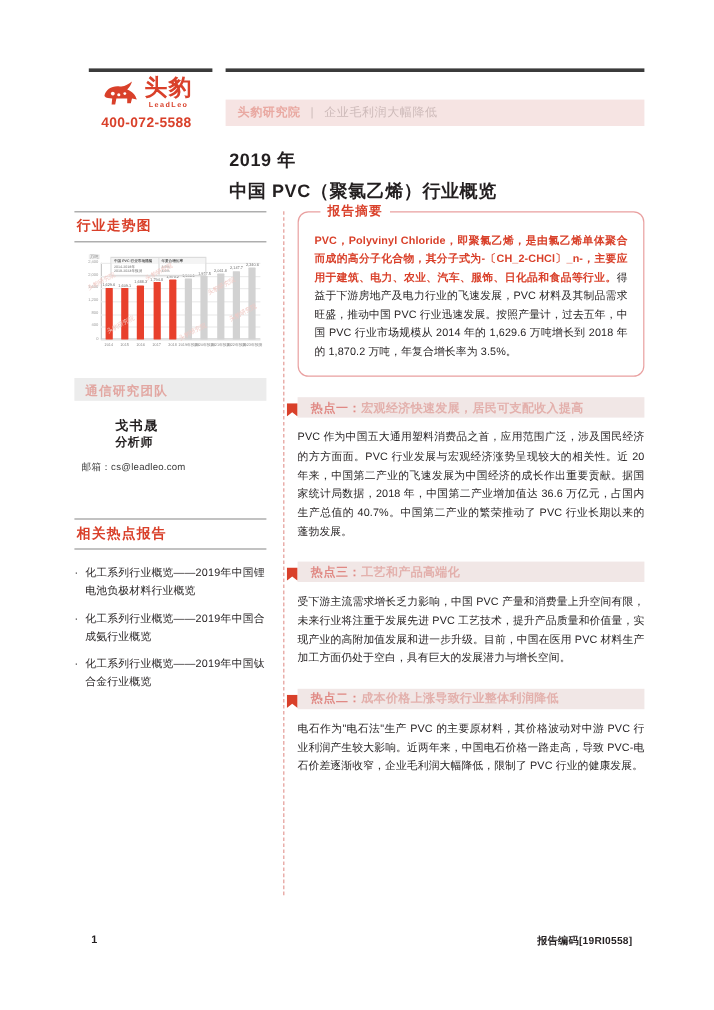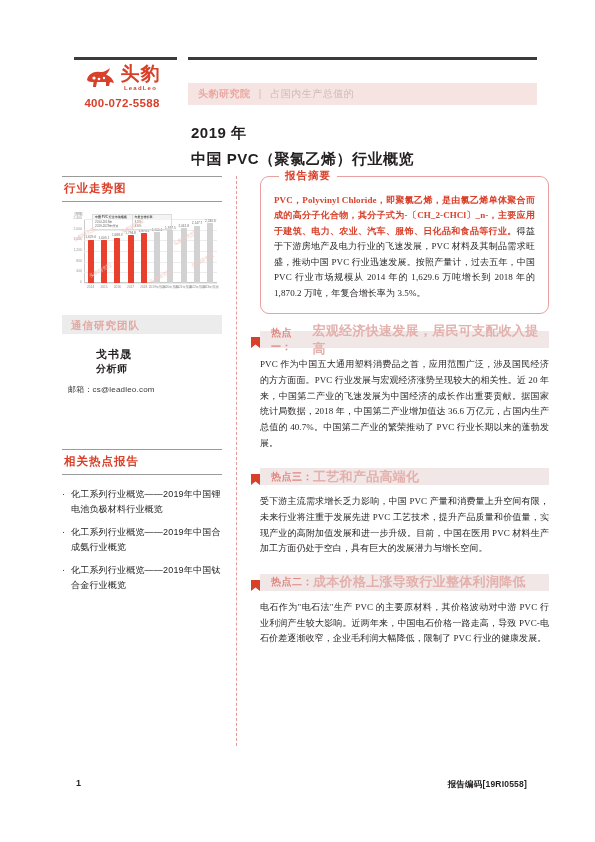--- a/index.html
+++ b/index.html
@@ -66,39 +66,39 @@
 
   
   .team-head{margin-top:16px;background:#ececec;height:19px;position:relative;}
   .team-head span{position:absolute;left:9px;top:4px;font-size:10.5px;font-weight:bold;color:#e2a7a2;letter-spacing:1px;}
   .team-row{margin-top:13px;display:flex;align-items:baseline;padding-left:6px;flex-direction:column;}
   .team-name{font-size:11px;font-weight:bold;color:#231f20;letter-spacing:1px;}
   .team-role{font-size:10px;font-weight:bold;color:#231f20;margin-left:28px;letter-spacing:.5px;}
   .team-mail{margin-top:8px;padding-left:6px;font-size:8px;color:#3a3a3a;letter-spacing:.2px;}
 
   
-  .rel-wrap{margin-top:54px;}
+  .rel-wrap{margin-top:37px;}
   .rel-list{margin-top:12px;}
   .rel-item{display:flex;font-size:9px;color:#231f20;line-height:1.62;margin-bottom:9px;letter-spacing:.2px;}
   .rel-dot{width:9px;flex:none;text-align:left;color:#231f20;}
   .rel-text{flex:1;}
 
   
-  .rcol{position:absolute;left:260px;top:176px;width:289px;font-family:Liberation Serif, serif;}
+  .rcol{position:absolute;left:248px;top:176px;width:289px;}
   .summary-box{position:relative;border:1px solid #e9a0a0;border-radius:9px;padding:16px 13px 12px 13px;}
   .summary-label{position:absolute;left:18px;top:-8px;background:#fff;padding:0 6px;
                  color:#d9402a;font-size:10.5px;font-weight:bold;letter-spacing:1px;}
   .summary-text{font-size:9px;line-height:1.72;color:#d9402a;font-weight:bold;text-align:justify;letter-spacing:.1px;}
   .summary-text .tail{color:#231f20;font-weight:normal;}
 
   .hot{margin-top:17px;}
   .hot-head{background:#f1e7e6;height:17px;position:relative;display:flex;align-items:center;}
   .hot-mark{position:absolute;left:-9px;top:3px;width:9px;height:11px;}
   .hot-title{font-size:10px;font-weight:bold;color:#e08984;padding-left:11px;letter-spacing:.5px;}
-  .hot-sub{font-size:13px;color:#e3b0ac;font-weight:bold;letter-spacing:.3px;}
+  .hot-sub{font-size:10px;color:#e3b0ac;font-weight:bold;letter-spacing:.3px;}
   .hot-body{margin-top:9px;font-size:9px;line-height:1.74;color:#231f20;text-align:justify;letter-spacing:.1px;}
 
   
   .footer-page{position:absolute;left:76px;top:778px;font-size:9px;font-weight:bold;color:#231f20;}
   .footer-code{position:absolute;right:68px;top:779px;font-size:8.5px;font-weight:bold;color:#231f20;letter-spacing:.2px;}
 </style>
 </head>
 <body>
 
 <div class="page">
@@ -121,21 +121,21 @@
         <div class="logo-sub">LeadLeo</div>
       </span>
     </div>
     <div class="logo-phone">400-072-5588</div>
   </div>
 
   <div class="header-band">
     <div class="inner">
       <span class="hb-brand">头豹研究院</span>
       <span class="hb-sep">|</span>
-      <span class="hb-text">占国内生产总值的</span>
+      <span class="hb-text">企业毛利润大幅降低</span>
     </div>
   </div>
 
   <div class="title-wrap">
     <div class="title-year">2019 年</div>
     <div class="title-main">中国 PVC（聚氯乙烯）行业概览</div>
   </div>
 
   <div class="col-divider"></div>
 

